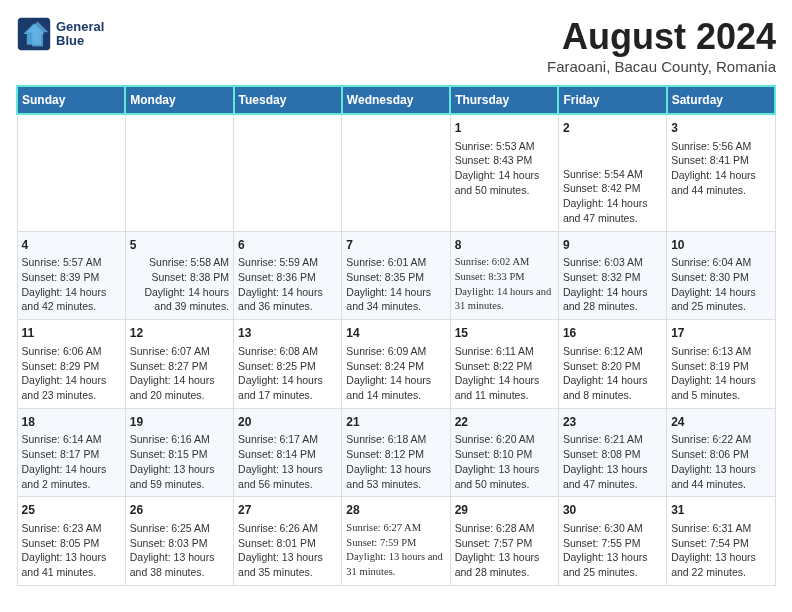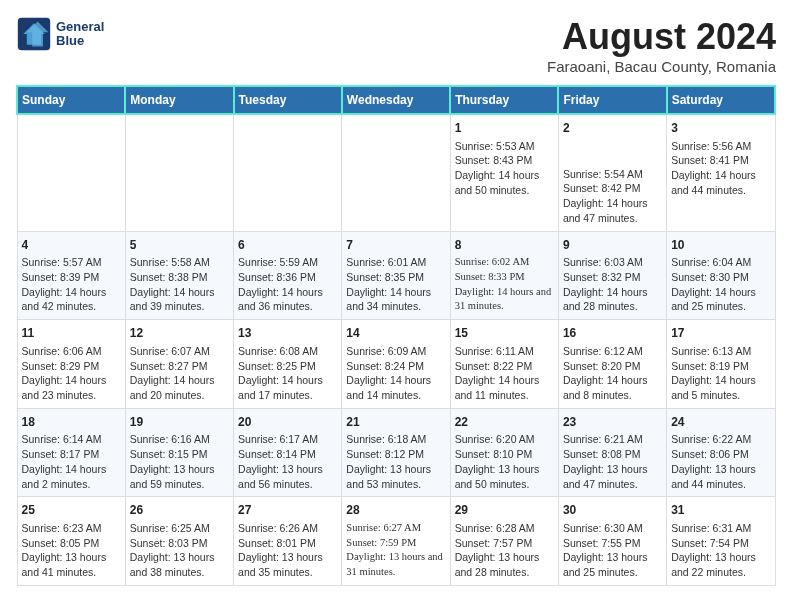--- a/index.html
+++ b/index.html
@@ -152,21 +152,21 @@
       </tr>
       <tr>
         <td>
           <span class="day-number">4</span>
           <div class="day-info" style="white-space: pre-line;">Sunrise: 5:57 AM
 Sunset: 8:39 PM
 Daylight: 14 hours and 42 minutes.</div>
         </td>
         <td>
           <span class="day-number">5</span>
-          <div class="day-info" style="white-space: pre-line;">Sunrise: 5:58 AM
+          <div class="day-info" style="white-space: pre-line; text-align: right;">Sunrise: 5:58 AM
 Sunset: 8:38 PM
 Daylight: 14 hours and 39 minutes.</div>
         </td>
         <td>
           <span class="day-number">6</span>
           <div class="day-info" style="white-space: pre-line;">Sunrise: 5:59 AM
 Sunset: 8:36 PM
 Daylight: 14 hours and 36 minutes.</div>
         </td>
         <td>

